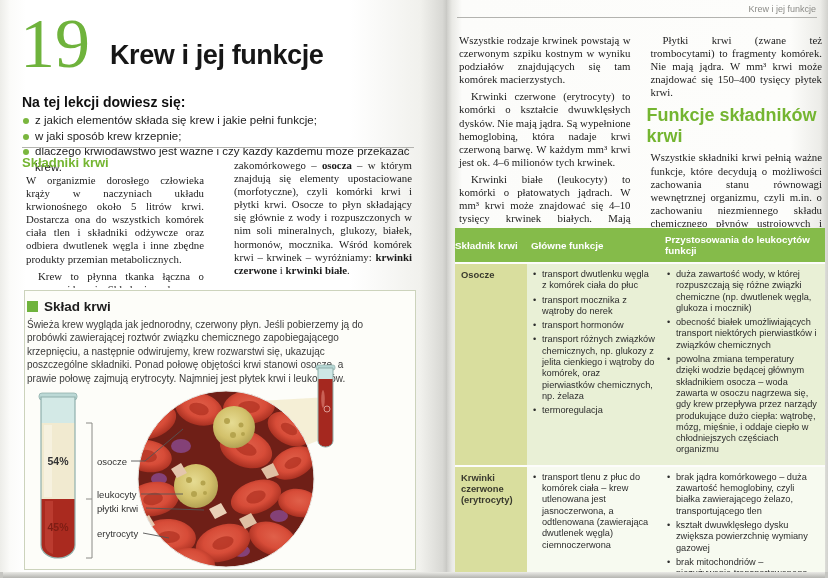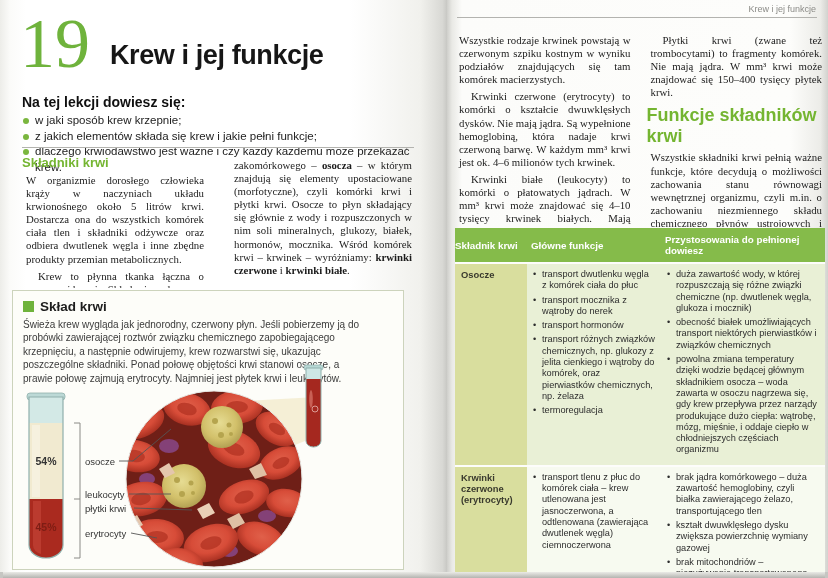--- a/index.html
+++ b/index.html
@@ -26,21 +26,21 @@
   .cols-left{left:22px;top:155px;width:394px;height:133px;gap:22px}
   .cols-right{left:8px;top:30px;width:371px;height:197px;gap:12px}
   .col{flex:1 1 0;min-width:0}
   .sec-h{font-size:13px;line-height:15px;font-weight:bold;color:#74b531;margin:0 0 3px}
   .sec-h2{font-size:18px;font-weight:bold;color:#74b531;margin:6px 0 2px}
   p.serif{font-family:Liberation Serif, serif;font-size:10.8px;line-height:13.1px;text-align:justify;color:#1b1b1b;margin:4px}
   p.ind{text-indent:12px}
   .b{font-weight:bold}
 
   
-  .infobox{position:absolute;left:12px;top:290px;width:392px;height:280px;box-sizing:border-box;background:#fdfdf9;border:1px solid #ccd3bc;padding:8px 10px;overflow:hidden}
+  .infobox{position:absolute;left:24px;top:290px;width:392px;height:280px;box-sizing:border-box;background:#fdfdf9;border:1px solid #ccd3bc;padding:8px 2px;overflow:hidden}
   .infobox-h{display:flex;align-items:center;gap:6px;font-size:13.5px;font-weight:bold;color:#1d1d1d}
   .sq{width:11px;height:11px;background:#6fb33c;flex:0 0 auto}
   .infobox-t{font-size:10px;line-height:13.4px;color:#3b3b3b;margin-top:4px;width:348px}
   .illu{position:absolute;left:6px;bottom:-2px;width:372px;height:220px}
   .illu text{font-family:"Liberation Sans",sans-serif}
 
   
   .rph{position:absolute;right:12px;top:4px;font-size:9px;color:#8b8b87}
   .rule-right{left:457px;top:17px;width:360px}
 
@@ -62,22 +62,22 @@
 
 <div class="book">
 
   <div class="page page-left">
     <div class="ch-num">19</div>
     <div class="ch-title">Krew i jej funkcje</div>
 
     <div class="intro">
       <div class="intro-h">Na tej lekcji dowiesz się:</div>
       <ul>
+        <li><span class="dot"></span><span>z jakich elementów składa się krew i jakie pełni funkcje;</span></li>
         <li><span class="dot"></span><span>w jaki sposób krew krzepnie;</span></li>
-        <li><span class="dot"></span><span>z jakich elementów składa się krew i jakie pełni funkcje;</span></li>
         <li><span class="dot"></span><span>dlaczego krwiodawstwo jest ważne i czy każdy każdemu może przekazać krew.</span></li>
       </ul>
     </div>
     <div class="rule rule-left"></div>
 
     <div class="cols cols-left">
       <div class="col">
         <h3 class="sec-h">Składniki krwi</h3>
         <p class="serif">W organizmie dorosłego człowieka krąży w naczyniach układu krwionośnego około 5 litrów krwi. Dostarcza ona do wszystkich komórek ciała tlen i składniki odżywcze oraz odbiera dwutlenek węgla i inne zbędne produkty przemian metabolicznych.</p>
         <p class="serif ind">Krew to płynna tkanka łączna o czerwonej barwie. Składa się z płynu po-</p>
@@ -229,21 +229,21 @@
       <table class="tbl">
         <colgroup>
             <col style="width:72px">
             <col style="width:134px">
             <col style="width:164px">
           </colgroup>
         <thead>
           <tr>
             <th>Składnik krwi</th>
             <th>Główne funkcje</th>
-            <th>Przystosowania do pełnionej dowiesz</th>
+            <th>Przystosowania do leukocytów funkcji</th>
           </tr>
         </thead>
         <tbody>
           <tr class="alt">
             <td class="cname">Osocze</td>
             <td class="cell">
                 <ul class="cl">
               <li>transport dwutlenku węgla z komórek ciała do płuc</li>
               <li>transport mocznika z wątroby do nerek</li>
               <li>transport hormonów</li>

